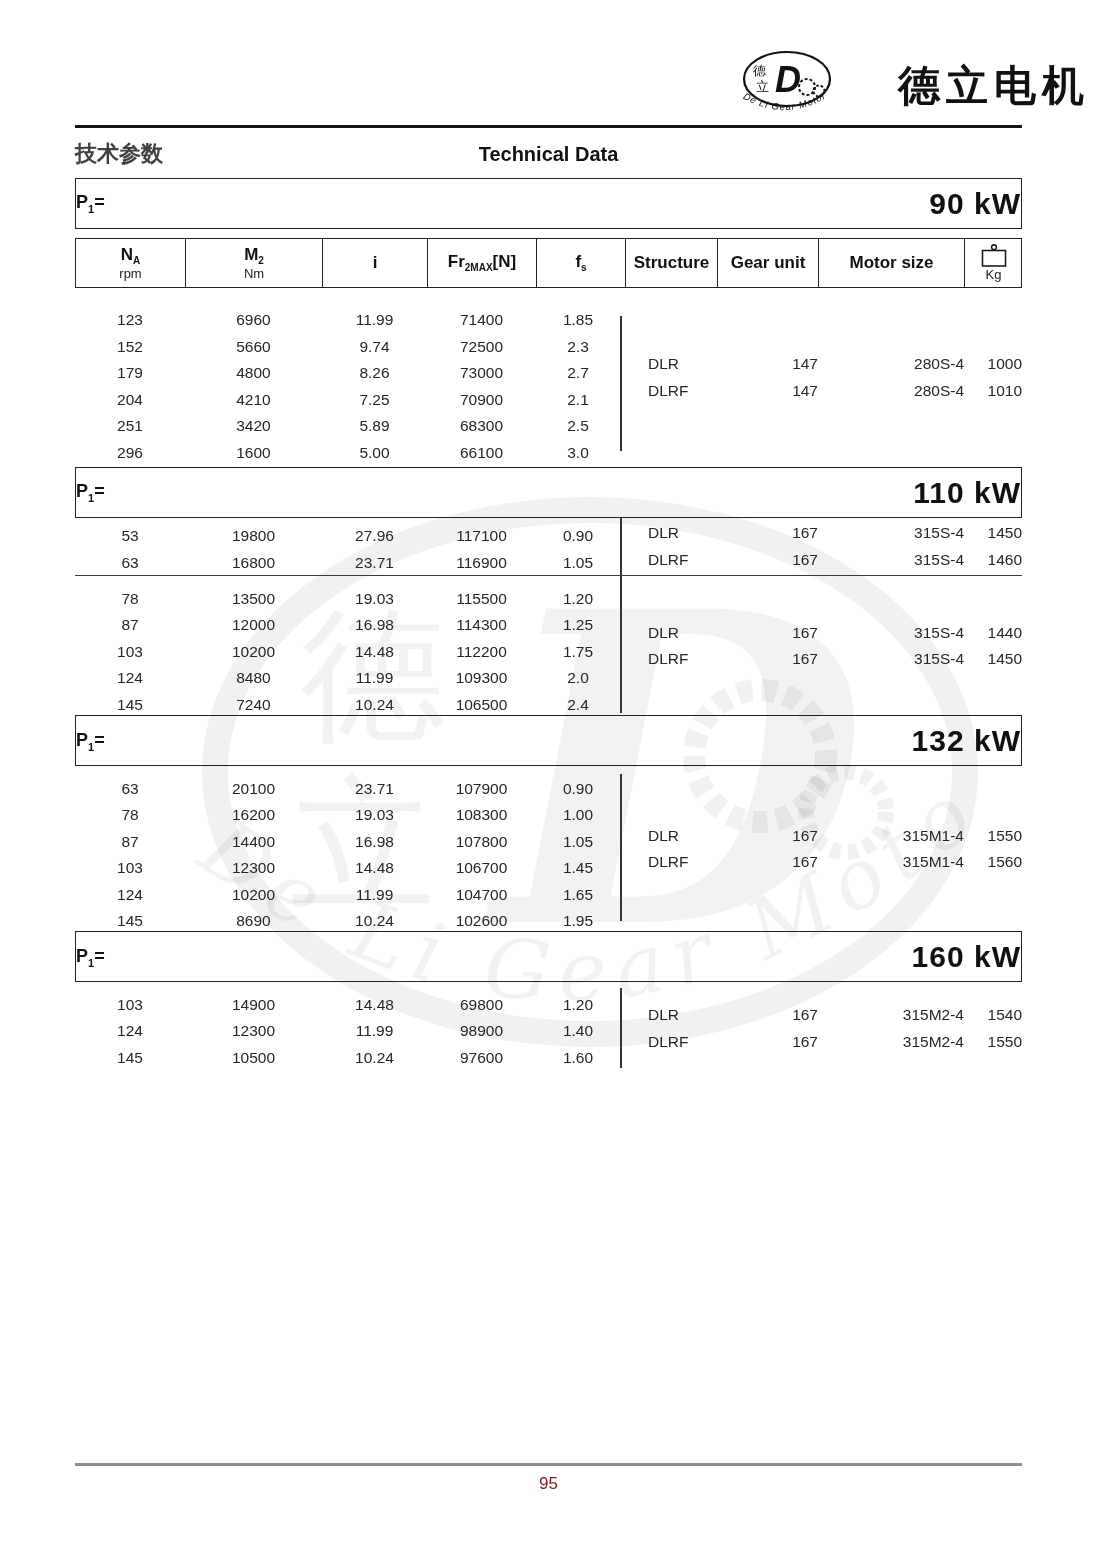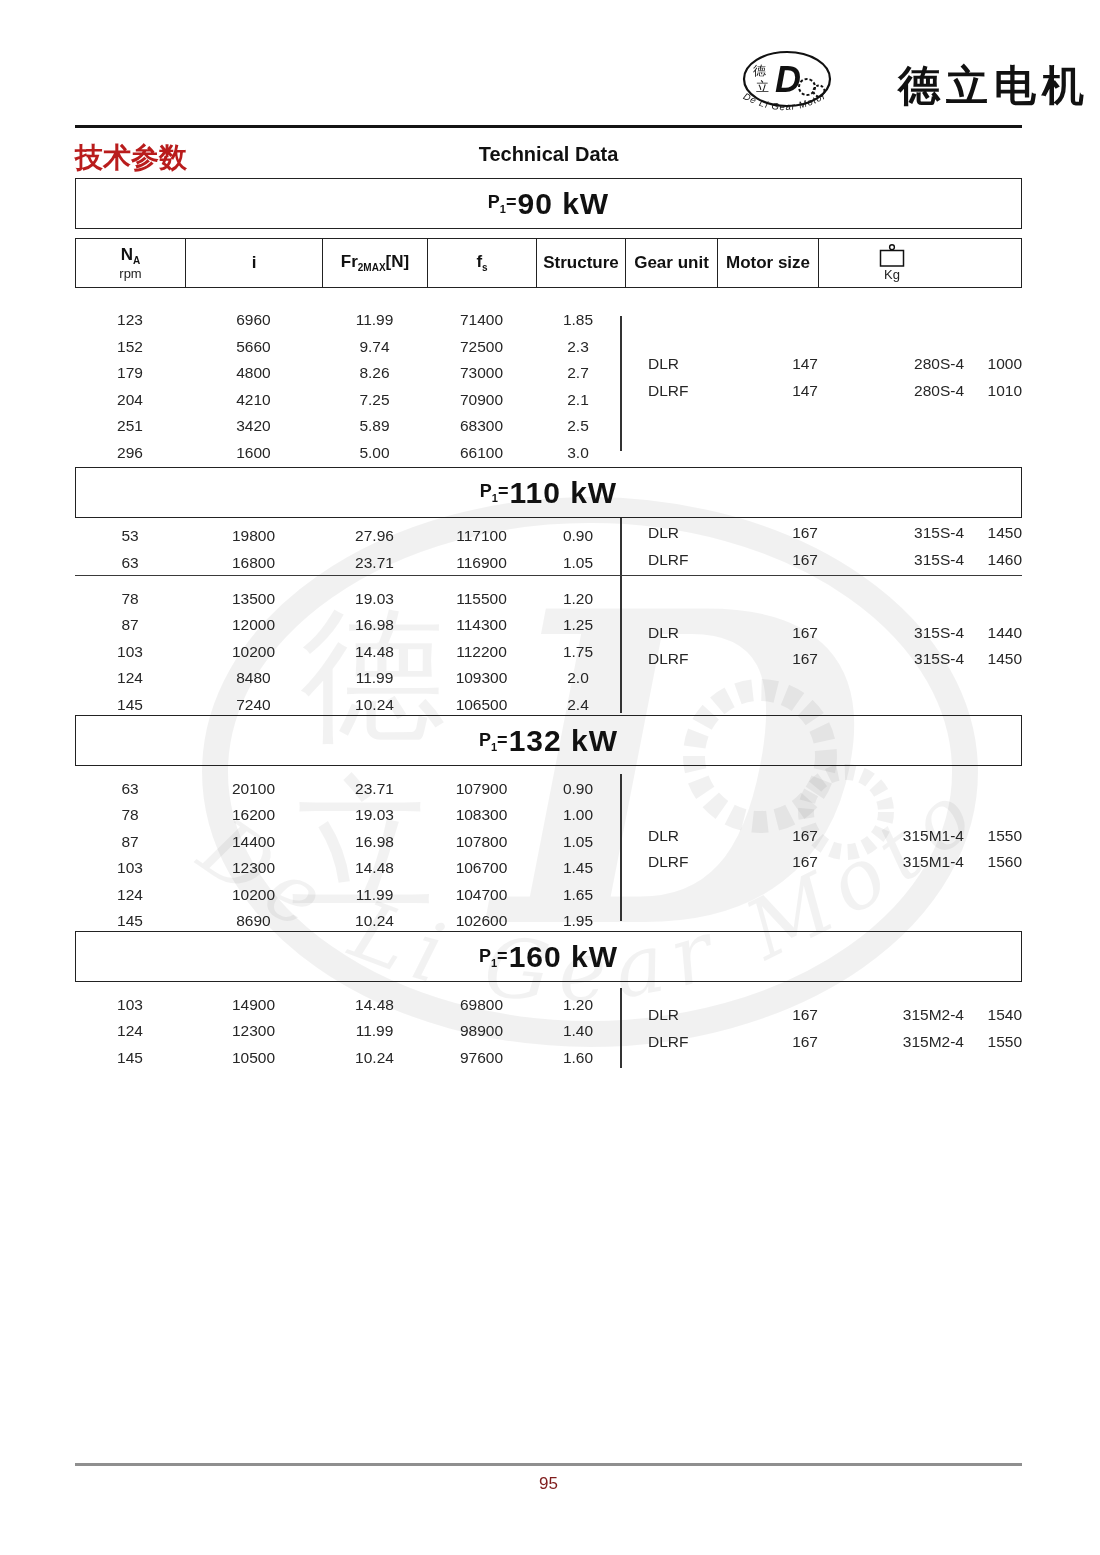--- a/index.html
+++ b/index.html
@@ -8,30 +8,30 @@
     font-family:"Liberation Sans",sans-serif;color:#222;overflow:hidden;
   }
   
   .brand-logo{position:absolute;left:733px;top:46px;width:112px;height:80px;}
   .brand-name{
     position:absolute;left:850px;top:58px;width:180px;
     font-family:"DejaVu Serif",serif;font-weight:bold;font-size:42px;
     letter-spacing:6px;color:#111;white-space:nowrap;margin-left:48px;
   }
   .top-rule{position:absolute;left:75px;top:125px;width:947px;height:3px;background:#141414;}
-  .title-cn{position:absolute;left:75px;top:139px;font-size:28px;font-weight:bold;color:#b91c1c;}
+  .title-cn{position:absolute;left:75px;top:139px;font-size:22px;font-weight:bold;color:#404040;}
   .title-en{position:absolute;left:75px;top:143px;width:947px;text-align:center;
     font-size:20px;font-weight:bold;color:#111;}
   
   .watermark{position:absolute;left:0;top:490px;z-index:0;pointer-events:none;}
   
   .content{position:absolute;left:75px;top:178px;width:947px;z-index:1;}
   .power-bar{
     height:49px;border:1.6px solid #222;background:transparent;
-    display:flex;align-items:center;justify-content:center;
+    display:flex;align-items:center;justify-content:space-between;
   }
   .p-small{font-size:18px;font-weight:bold;color:#111;}
   .p-small sub{font-size:11px;}
   .p-big{font-size:30px;font-weight:800;color:#111;letter-spacing:1px;margin-left:1px;}
   .header-row{
     margin-top:9px;height:50px;border:1.6px solid #222;box-sizing:border-box;
     display:grid;grid-template-columns:110px 137px 105px 109px 89px 92px 101px 146px 57px;
   }
   .hcell{border-right:1.6px solid #222;display:flex;flex-direction:column;
     align-items:center;justify-content:center;line-height:1.12;}
@@ -98,20 +98,24 @@
     <div class="power-bar">
       <span class="p-small">P<sub>1</sub>=</span>
       <span class="p-big">90 kW</span>
     </div>
   <div class="header-row">
     <div class="hcell">
       <div class="hmain"><span>N</span><sub>A</sub></div>
       <div class="hunit">rpm</div>
     </div>
     <div class="hcell">
+      <div class="hmain"><span>M</span><sub>2</sub></div>
+      <div class="hunit">Nm</div>
+    </div>
+    <div class="hcell">
       <div class="hmain">i</div>
     </div>
     <div class="hcell">
       <div class="hmain"><span>Fr</span><sub>2MAX</sub><span>[N]</span></div>
     </div>
     <div class="hcell">
       <div class="hmain"><span>f</span><sub>s</sub></div>
     </div>
     <div class="hcell">
       <div class="hmain">Structure</div>

